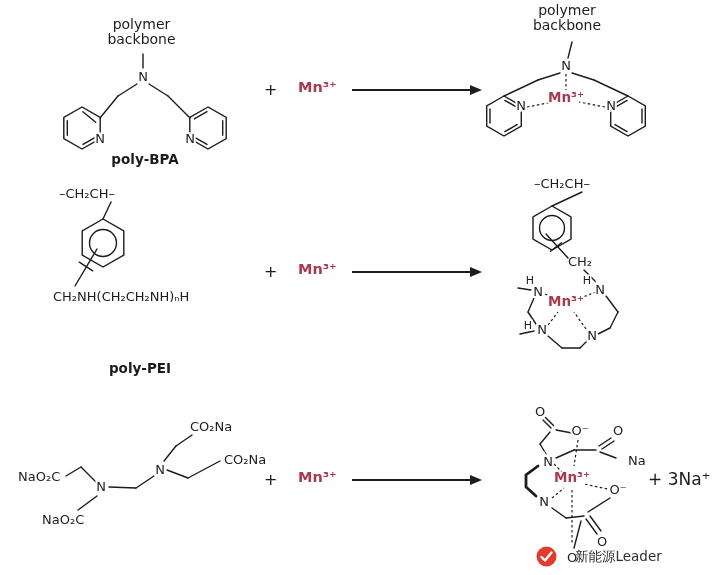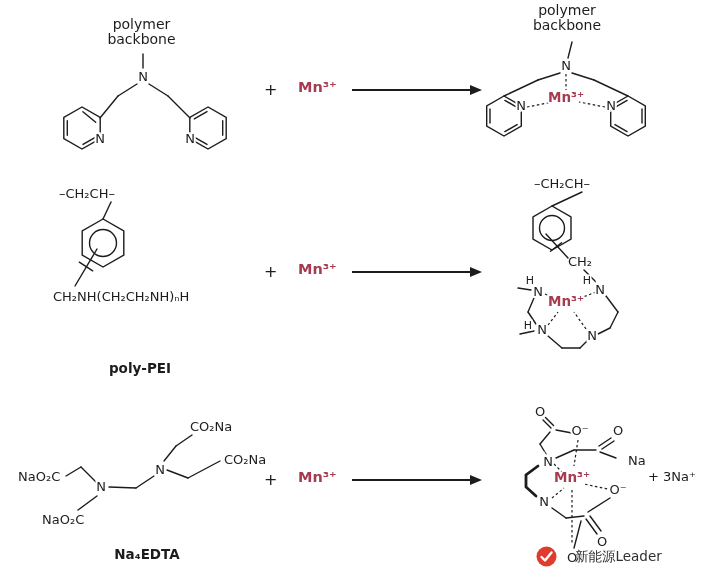--- a/index.html
+++ b/index.html
@@ -4,21 +4,21 @@
 <style>
   * { margin:0; padding:0; box-sizing:border-box; }
   html,body { background:#ffffff; }
   body { font-family:"DejaVu Sans","Liberation Sans",sans-serif; color:#1c1c1c; }
   .canvas { position:relative; width:714px; height:575px; background:#ffffff; overflow:hidden; }
   .abs { position:absolute; }
   .backbone-label { font-size:14px; line-height:15px; text-align:center; color:#1c1c1c; }
   .struct-label { font-size:13.5px; font-weight:bold; text-align:center; color:#1c1c1c; }
   .plus { font-size:16px; color:#1c1c1c; }
   .mn { color:#a73b4f; font-weight:bold; font-size:14.5px; }
-  .byproduct { font-size:13px; color:#1c1c1c; }
+  .byproduct { font-size:17px; color:#1c1c1c; }
   svg { display:block; overflow:visible; }
   svg text { font-family:"DejaVu Sans","Liberation Sans",sans-serif; }
   .formula { font-size:13px; fill:#1c1c1c; }
   .atom { font-size:13px; fill:#1c1c1c; paint-order:stroke; stroke:#ffffff; stroke-width:4px; }
   .atom-sm { font-size:11px; fill:#1c1c1c; paint-order:stroke; stroke:#ffffff; stroke-width:3px; }
   .mn-svg { font-size:13.5px; font-weight:bold; fill:#a73b4f; paint-order:stroke; stroke:#ffffff; stroke-width:3px; }
   .bond { stroke:#1c1c1c; stroke-width:1.4; fill:none; stroke-linecap:round; }
   .bond-bold { stroke:#1c1c1c; stroke-width:2.8; fill:none; stroke-linecap:round; }
   .ring { stroke:#1c1c1c; stroke-width:1.4; fill:none; }
   .dash { stroke:#1c1c1c; stroke-width:1.2; stroke-dasharray:2.5 2.5; fill:none; }
@@ -55,20 +55,21 @@
     <g>
       <polygon class="ring" points="168,55 149.8,65.5 149.8,86.5 168,97 186.2,86.5 186.2,65.5"></polygon>
       <line class="bond" x1="182.7" y1="68.7" x2="182.7" y2="83.3"></line>
       <line class="bond" x1="167" y1="92.4" x2="154.3" y2="85.1"></line>
       <line class="bond" x1="154.3" y1="66.9" x2="167" y2="59.6"></line>
       <text class="atom" x="150" y="91" text-anchor="middle">N</text>
     </g>
     <text class="atom" x="103" y="29" text-anchor="middle">N</text>
   </svg>
 
+  <div class="abs struct-label" style="left:90px; top:151px; width:110px;">poly-BPA</div>
 
   <span class="abs plus" style="left:264px; top:80px;">+</span>
   <span class="abs mn" style="left:298px; top:79px;">Mn³⁺</span>
 
   <svg class="abs" style="left:350px; top:83px;" width="134" height="14">
     <line class="arrow-line" x1="2" y1="7" x2="120" y2="7"></line>
     <polygon class="arrow-head" points="120,2 132,7 120,12"></polygon>
   </svg>
 
   <div class="abs backbone-label" style="left:517px; top:3px; width:100px;">
@@ -179,21 +180,20 @@
       <line class="bond" x1="89" y1="98" x2="70" y2="112"></line>
     </g>
     <text class="formula" x="182" y="33">CO₂Na</text>
     <text class="formula" x="216" y="66">CO₂Na</text>
     <text class="formula" x="10" y="83">NaO₂C</text>
     <text class="formula" x="34" y="126">NaO₂C</text>
     <text class="atom" x="152" y="76" text-anchor="middle">N</text>
     <text class="atom" x="93" y="93" text-anchor="middle">N</text>
   </svg>
 
-  <div class="abs struct-label" style="left:88px; top:546px; width:118px;">Na₄EDTA</div>
 
   <span class="abs plus" style="left:264px; top:470px;">+</span>
   <span class="abs mn" style="left:298px; top:469px;">Mn³⁺</span>
 
   <svg class="abs" style="left:350px; top:473px;" width="134" height="14">
     <line class="arrow-line" x1="2" y1="7" x2="120" y2="7"></line>
     <polygon class="arrow-head" points="120,2 132,7 120,12"></polygon>
   </svg>
 
   <svg class="abs" style="left:478px; top:394px;" width="236" height="181">

